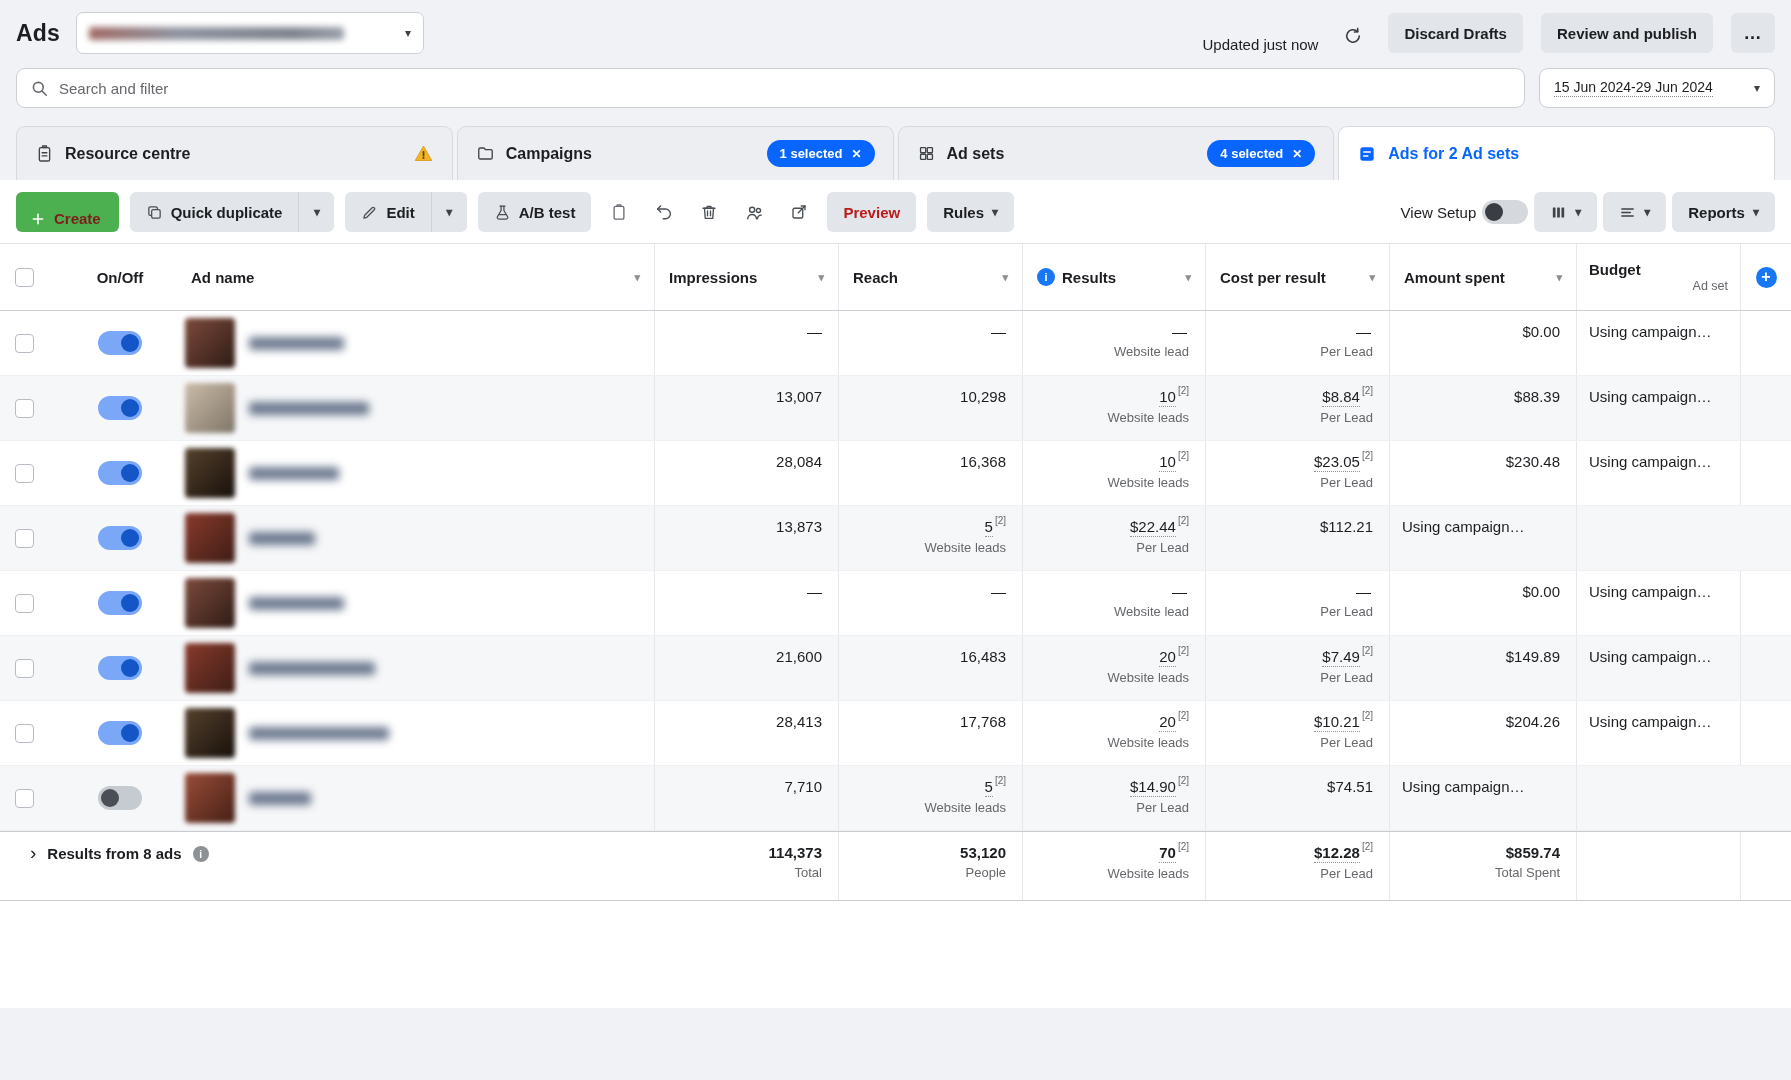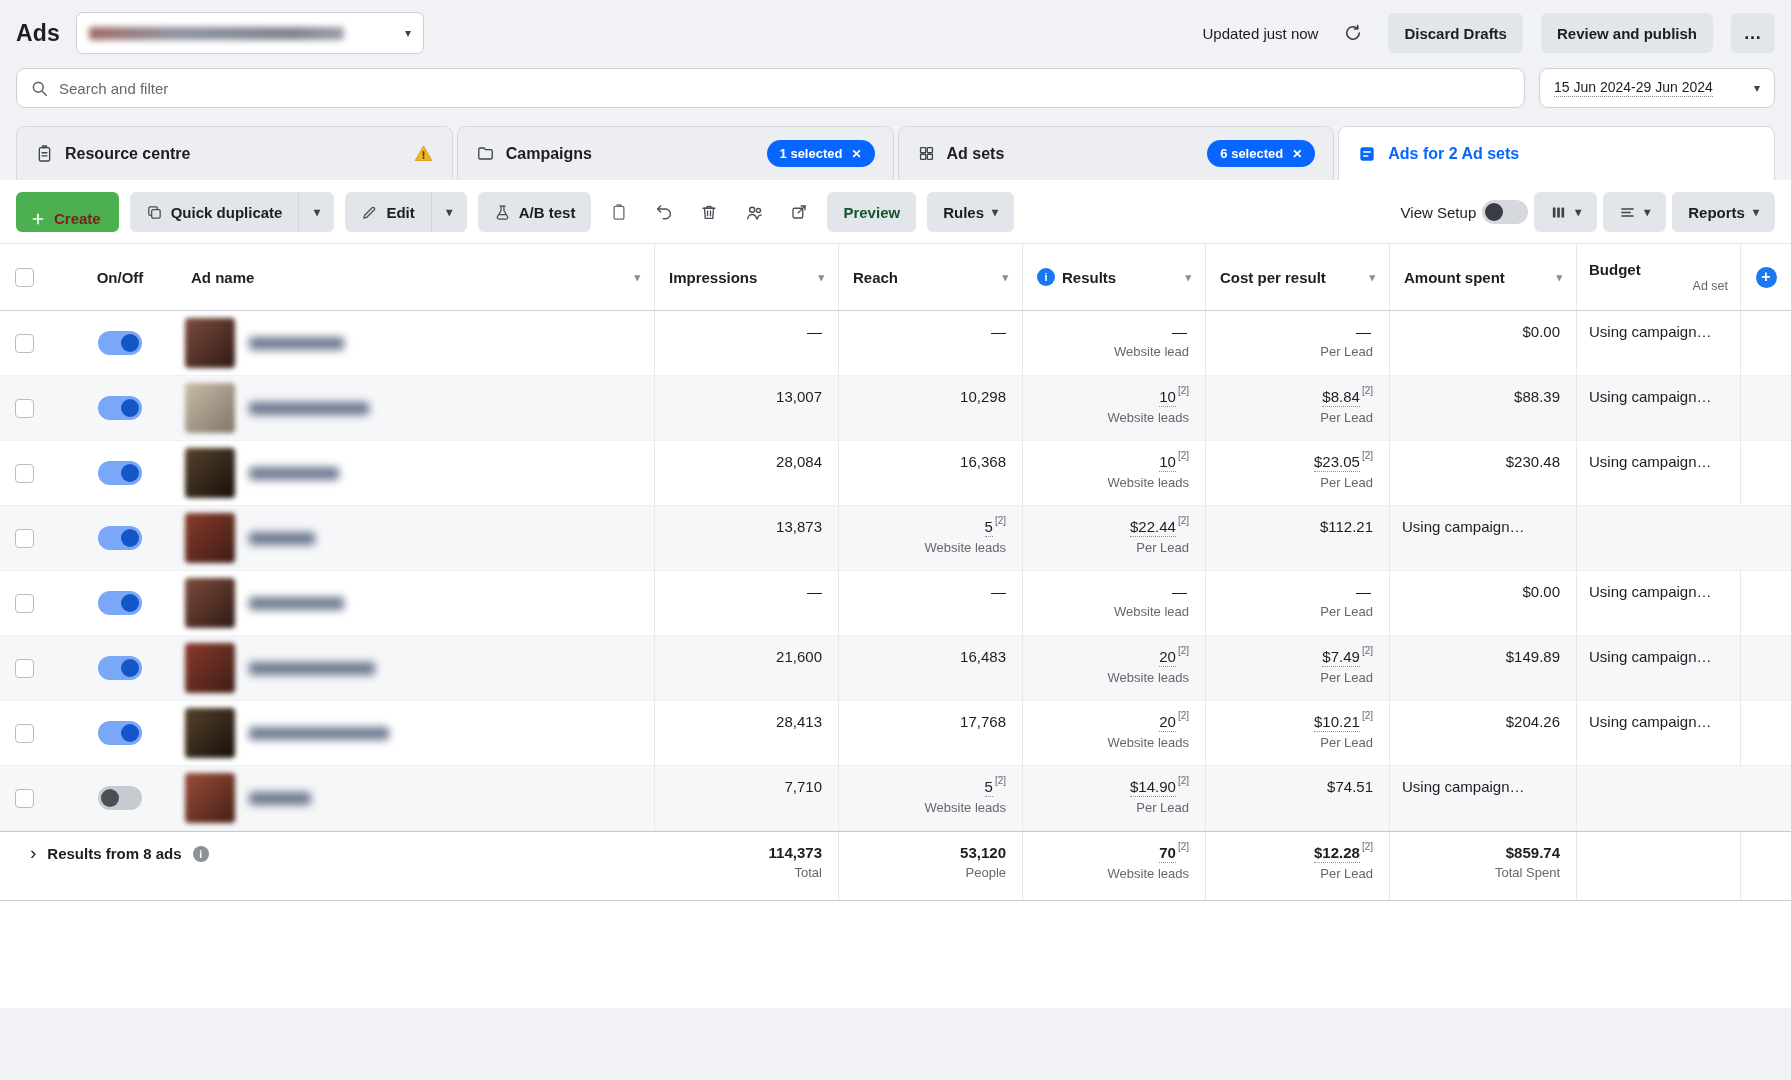--- a/index.html
+++ b/index.html
@@ -12,21 +12,21 @@
 
   
   .topbar { height: 66px; display: flex; align-items: center; padding: 0 16px; gap: 16px; flex: none; }
   .app-title { font-size: 23px; font-weight: 700; letter-spacing: .2px; }
   .account-select { width: 348px; height: 42px; background: #fff; border: 1px solid #ccd0d5; border-radius: 7px;
     display: flex; align-items: center; justify-content: space-between; padding: 0 12px; cursor: pointer; }
   .blur-bar { height: 13px; border-radius: 3px; filter: blur(3px);
     background: linear-gradient(90deg, #a06a64, #8d93a0 35%, #7d828c 80%, #9aa0aa); }
   .acct-blur { width: 255px; }
   .caret { font-size: 12px; color: #3e4247; line-height: 1; }
-  .topbar-right { margin-left: auto; display: flex; align-items: center; gap: 18px; }
+  .topbar-right { margin-left: auto; display: flex; align-items: flex-end; gap: 18px; }
   .updated { font-size: 15px; }
   .icon-plain { display: inline-flex; align-items: center; justify-content: center; width: 34px; height: 34px;
     border-radius: 6px; color: #3a3b3c; cursor: pointer; background: transparent; border: none; }
   .btn { height: 40px; border: none; border-radius: 6px; background: #e2e5e9; color: #1c1e21;
     font-weight: 600; font-size: 15px; font-family: inherit; display: inline-flex; align-items: center;
     gap: 8px; padding: 0 16px; cursor: pointer; white-space: nowrap; }
   .btn-more { width: 44px; justify-content: center; font-size: 18px; letter-spacing: 1px; }
 
   
   .search-row { height: 56px; display: flex; align-items: center; padding: 0 16px 12px; gap: 14px; flex: none; }
@@ -53,21 +53,21 @@
 
   
   .content { background: #fff; flex: 1; display: flex; flex-direction: column; min-height: 0; }
 
   .toolbar { display: flex; align-items: center; gap: 11px; padding: 12px 16px 11px; flex: none; }
   .btn-create { background: #4caf50; color: #7f1d1d; padding: 13px 18px 0 14px; }
   .btn-group { display: inline-flex; }
   .btn-group .btn.main { border-radius: 6px 0 0 6px; }
   .btn-group .btn.caret-seg { border-radius: 0 6px 6px 0; border-left: 1px solid #cfd3d8; width: 36px; padding: 0; justify-content: center; }
   .tool-ico { color: #4a4f55; }
-  .btn-preview { color: #14532d; }
+  .btn-preview { color: #b91c1c; }
   .toolbar-right { margin-left: auto; display: flex; align-items: center; gap: 6px; }
   .vs-label { font-size: 15px; }
   .toggle-sm { width: 46px; height: 24px; border-radius: 13px; background: #d5d8dd; position: relative; cursor: pointer; flex: none; }
   .toggle-sm .knob { position: absolute; width: 18px; height: 18px; border-radius: 50%; background: #3a3e44; top: 3px; left: 3px; }
 
   
   .grid-row { display: grid; grid-template-columns: 63px 114px 478px 184px 184px 183px 184px 187px 164px 50px; }
   .vl { border-right: 1px solid #e6e8eb; }
   .checkbox { width: 19px; height: 19px; border: 1.5px solid #b8bcc2; border-radius: 4px; background: #fff; display: inline-block; cursor: pointer; }
 
@@ -202,21 +202,21 @@
       <span class="t-icon">
         <svg width="19" height="19" viewBox="0 0 24 24" fill="none" stroke="#3e4348" stroke-width="1.7">
           <rect x="4.5" y="4.5" width="6.5" height="6.5" rx="1"></rect>
             <rect x="13" y="4.5" width="6.5" height="6.5" rx="1"></rect>
           <rect x="4.5" y="13" width="6.5" height="6.5" rx="1"></rect>
             <rect x="13" y="13" width="6.5" height="6.5" rx="1"></rect>
         </svg>
       </span>
       <span>Ad sets</span>
       <span class="badge">
-        <span>6 selected</span>
+        <span>4 selected</span>
         <span class="x">✕</span>
       </span>
     </div>
     <div class="tab active">
       <span class="t-icon">
         <svg width="20" height="20" viewBox="0 0 24 24">
           <rect x="4" y="4" width="16" height="16" rx="3" fill="#0866ff"></rect>
           <line x1="8" y1="9.5" x2="16" y2="9.5" stroke="#fff" stroke-width="1.8" stroke-linecap="round"></line>
           <line x1="8" y1="14.5" x2="13" y2="14.5" stroke="#fff" stroke-width="1.8" stroke-linecap="round"></line>
         </svg>

